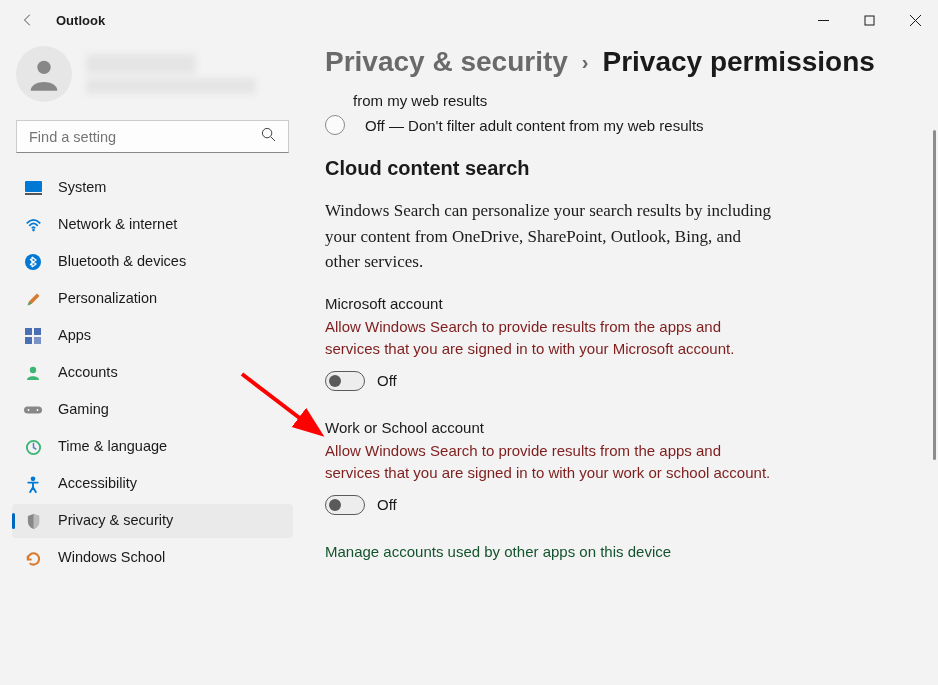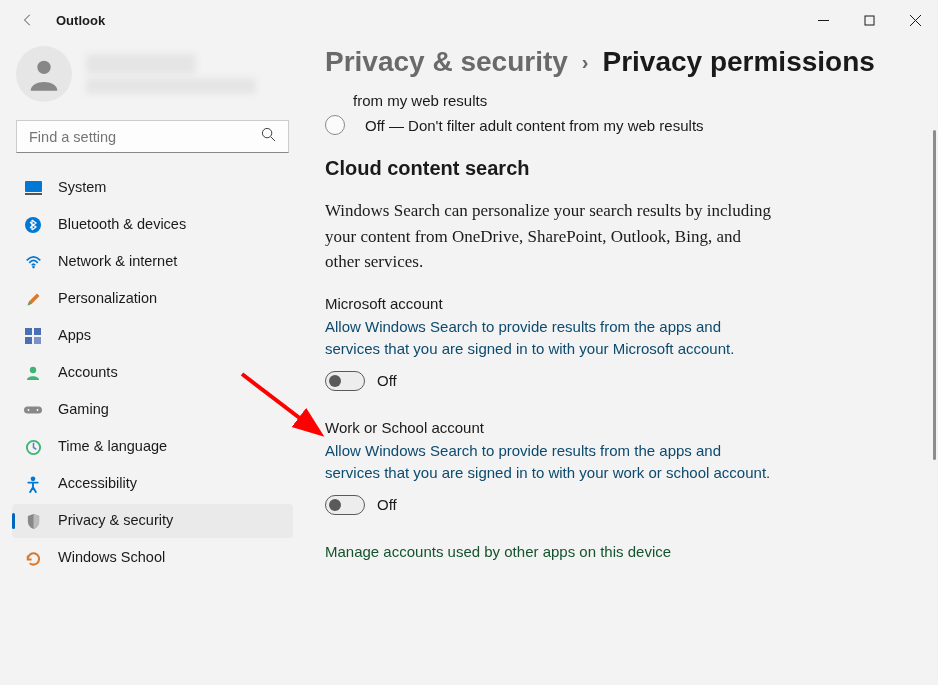--- a/index.html
+++ b/index.html
@@ -38,21 +38,21 @@
     .crumb-sep { color:#6a6a6a; font-size: 20px; }
     
     .partial { padding-left: 28px; font-size: 15px; margin-bottom: 6px; }
     .radio-row { display:flex; align-items:center; gap: 20px; font-size:15px; margin-bottom: 22px; }
     .radio { width:20px; height:20px; border:1px solid #8a8a8a; border-radius:50%; background:#fbfbfb; cursor:pointer; }
     
     .section-h { font-size: 20px; font-weight:600; margin: 14px 0 18px; }
     .desc { font-size:17px; line-height:1.5; max-width: 450px; margin-bottom: 20px; font-family: Liberation Serif, serif; }
     
     .setting-title { font-size:15px; margin-bottom:4px; }
-    .setting-desc { font-size:15px; line-height:1.5; max-width:450px; color:#0c4a6e; margin-bottom:10px; }
+    .setting-desc { font-size:15px; line-height:1.5; max-width:450px; color:#7f1d1d; margin-bottom:10px; }
     
     .toggle-row { display:flex; align-items:center; gap:12px; margin-bottom: 28px; }
     .toggle { width:40px; height:20px; border-radius:10px; border:1px solid #5a5a5a; background:#ededed; position:relative; cursor:pointer; }
     .toggle::after { content:""; position:absolute; width:12px; height:12px; border-radius:50%; background:#5a5a5a; top:3px; left:3px; }
     .toggle-label { font-size:15px; }
     
     .link { color:#14532d; font-size:15px; cursor:pointer; margin-top: 6px; }
     
     .scroll-indicator { position:absolute; right:2px; top:130px; width:3px; height:330px; background:#8c8c8c; border-radius:2px; }
     
@@ -118,35 +118,35 @@
         <span class="nav-icon">
             <svg width="17" height="14">
               <rect width="17" height="11" rx="1" fill="#0078d4"></rect>
               <rect y="12" width="17" height="2" fill="#555"></rect>
             </svg>
           </span>
         <span>System</span>
       </li>
       <li class="nav-item">
         <span class="nav-icon">
+            <svg width="17" height="14" viewBox="0 0 20 16">
+              <path d="M2 6 Q10 -2 18 6 M5 9 Q10 3 15 9 M8 12 Q10 9 12 12" stroke="#0078d4" stroke-width="2" fill="none"></path>
+              <circle cx="10" cy="14" r="1.5" fill="#0078d4"></circle>
+            </svg>
+          </span>
+        <span>Network &amp; internet</span>
+      </li>
+      <li class="nav-item">
+        <span class="nav-icon">
             <svg width="16" height="16" viewBox="0 0 16 16">
               <circle cx="8" cy="8" r="8" fill="#0078d4"></circle>
               <path d="M7 3 L11 6 L7 9 L7 3 M7 13 L11 10 L7 7 L7 13 M5 5 L9 9 M5 11 L9 7" stroke="#fff" stroke-width="1.2" fill="none"></path>
             </svg>
           </span>
         <span>Bluetooth &amp; devices</span>
-      </li>
-      <li class="nav-item">
-        <span class="nav-icon">
-            <svg width="17" height="14" viewBox="0 0 20 16">
-              <path d="M2 6 Q10 -2 18 6 M5 9 Q10 3 15 9 M8 12 Q10 9 12 12" stroke="#0078d4" stroke-width="2" fill="none"></path>
-              <circle cx="10" cy="14" r="1.5" fill="#0078d4"></circle>
-            </svg>
-          </span>
-        <span>Network &amp; internet</span>
       </li>
       <li class="nav-item">
         <span class="nav-icon">
             <svg width="17" height="17" viewBox="0 0 20 20">
               <path d="M3 17 L5 12 L14 3 L17 6 L8 15 Z" fill="#d97a2e"></path>
               <path d="M3 17 L5 12 L8 15 Z" fill="#5a9e71"></path>
             </svg>
           </span>
         <span>Personalization</span>
       </li>

